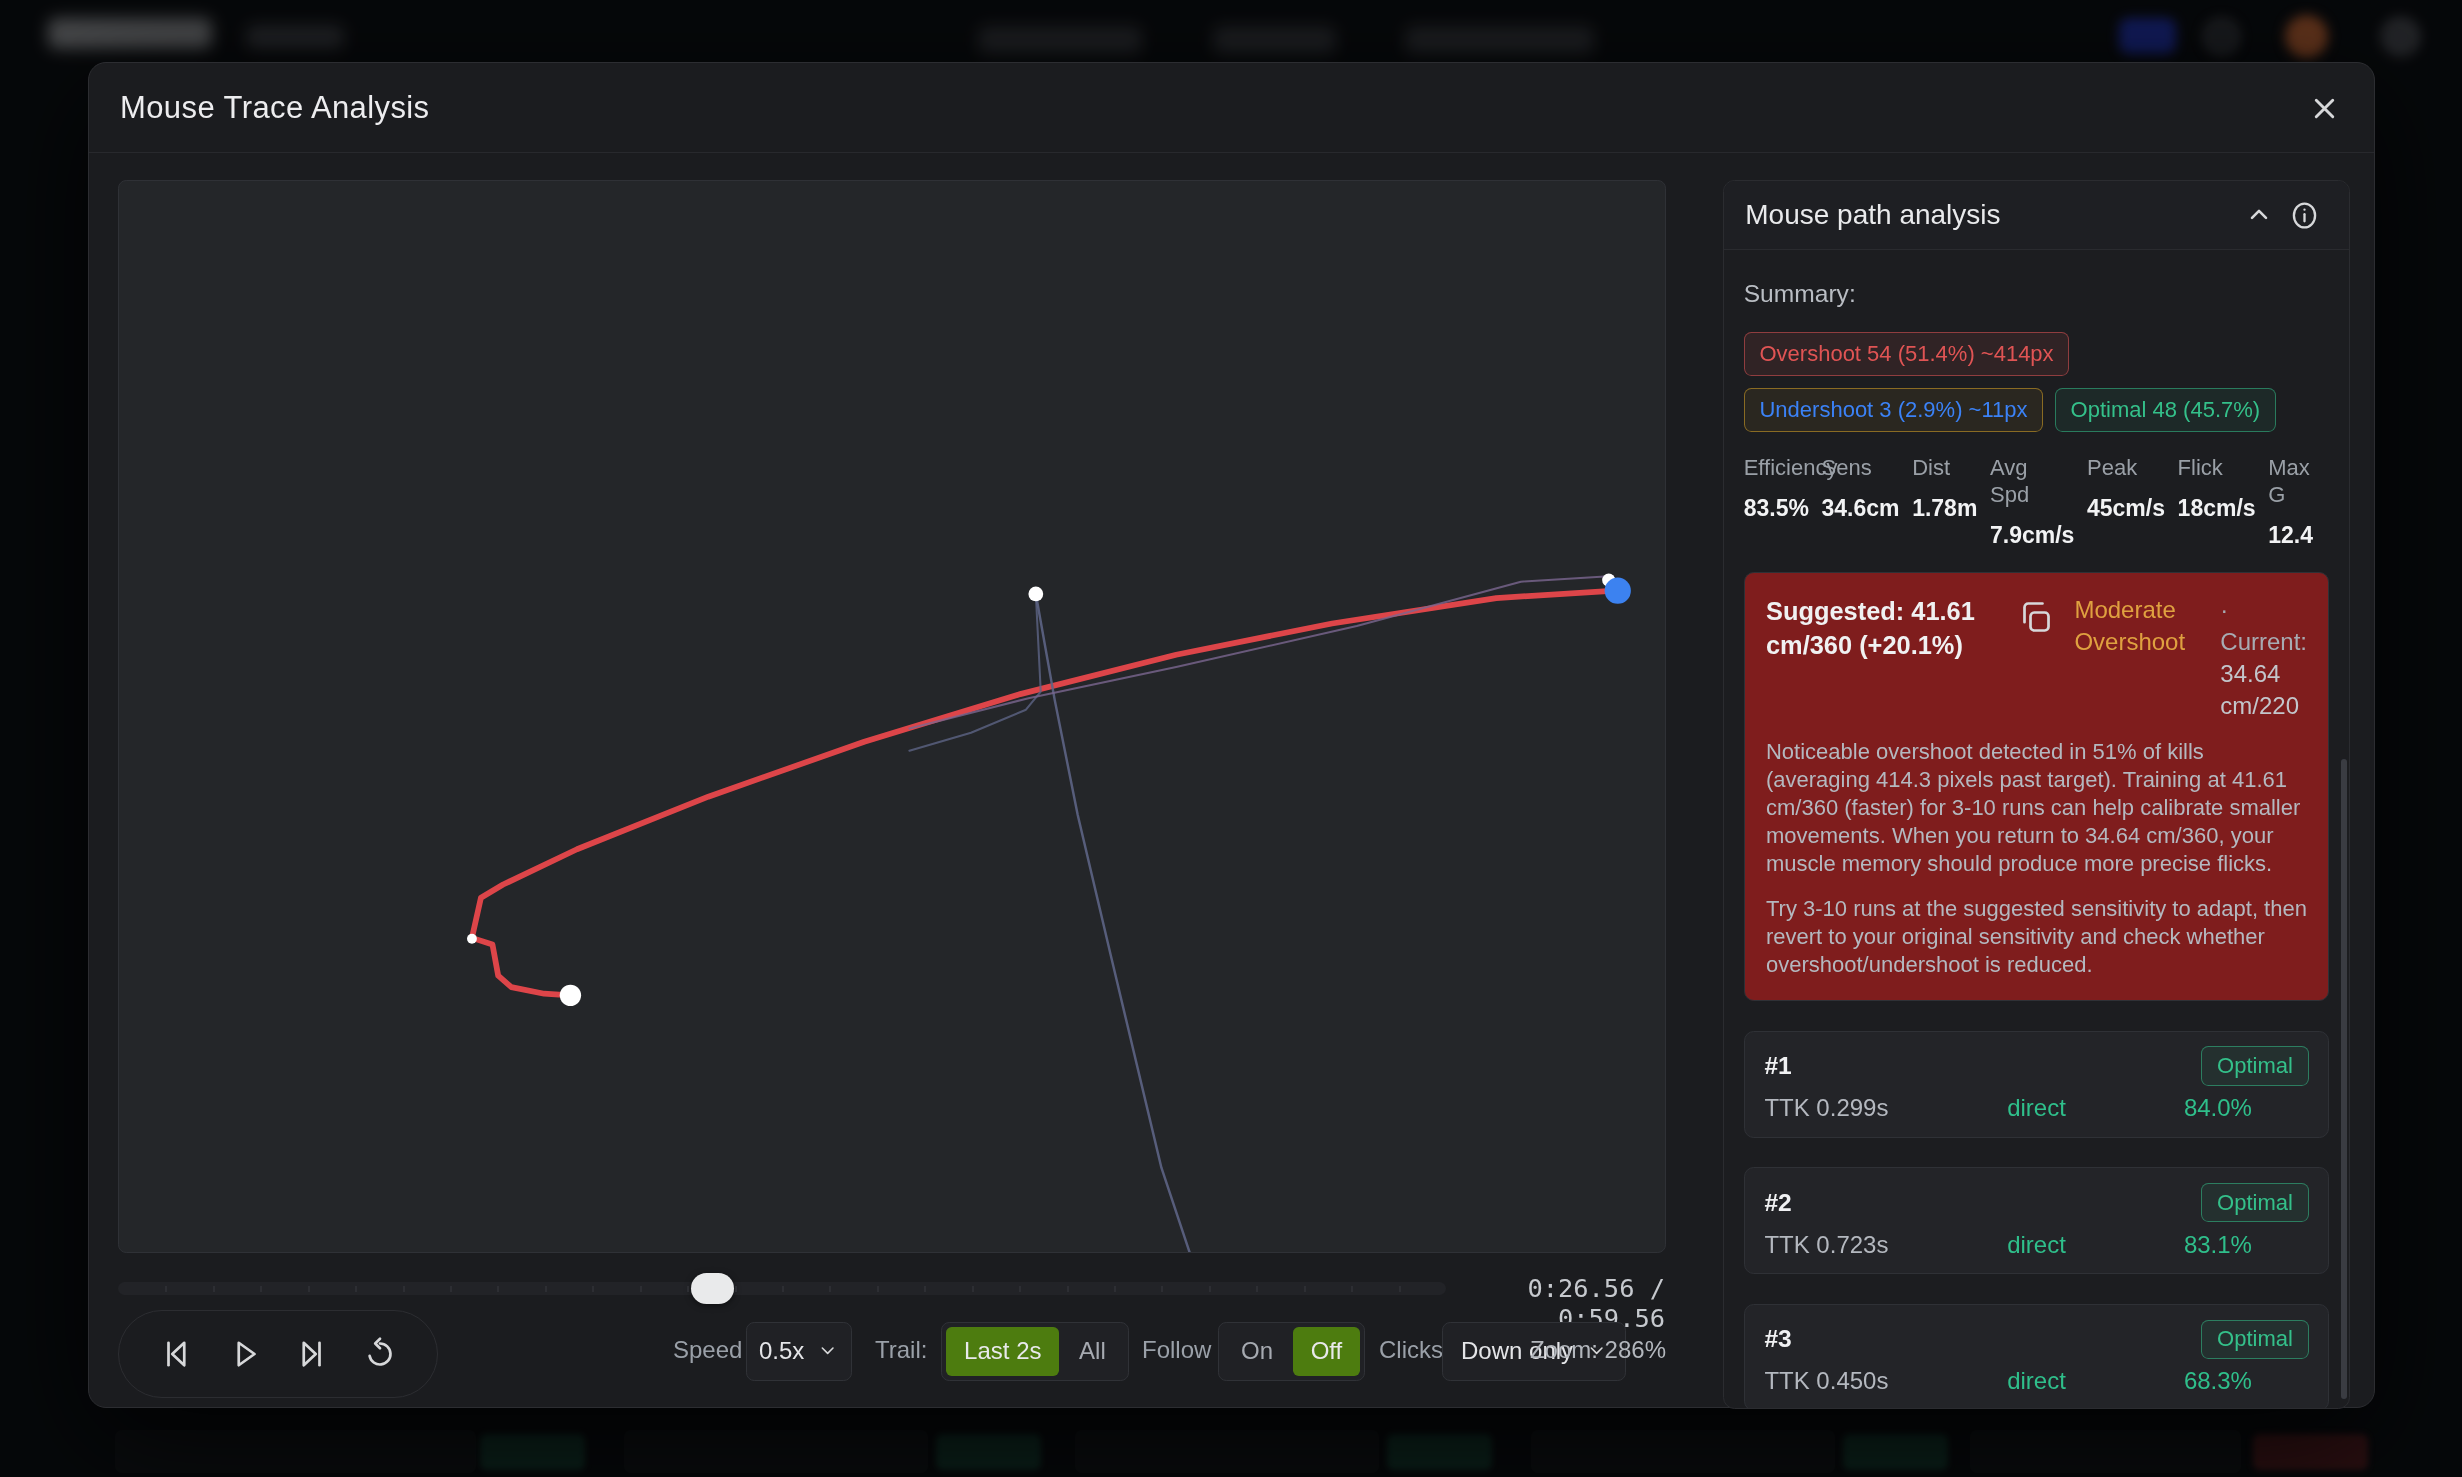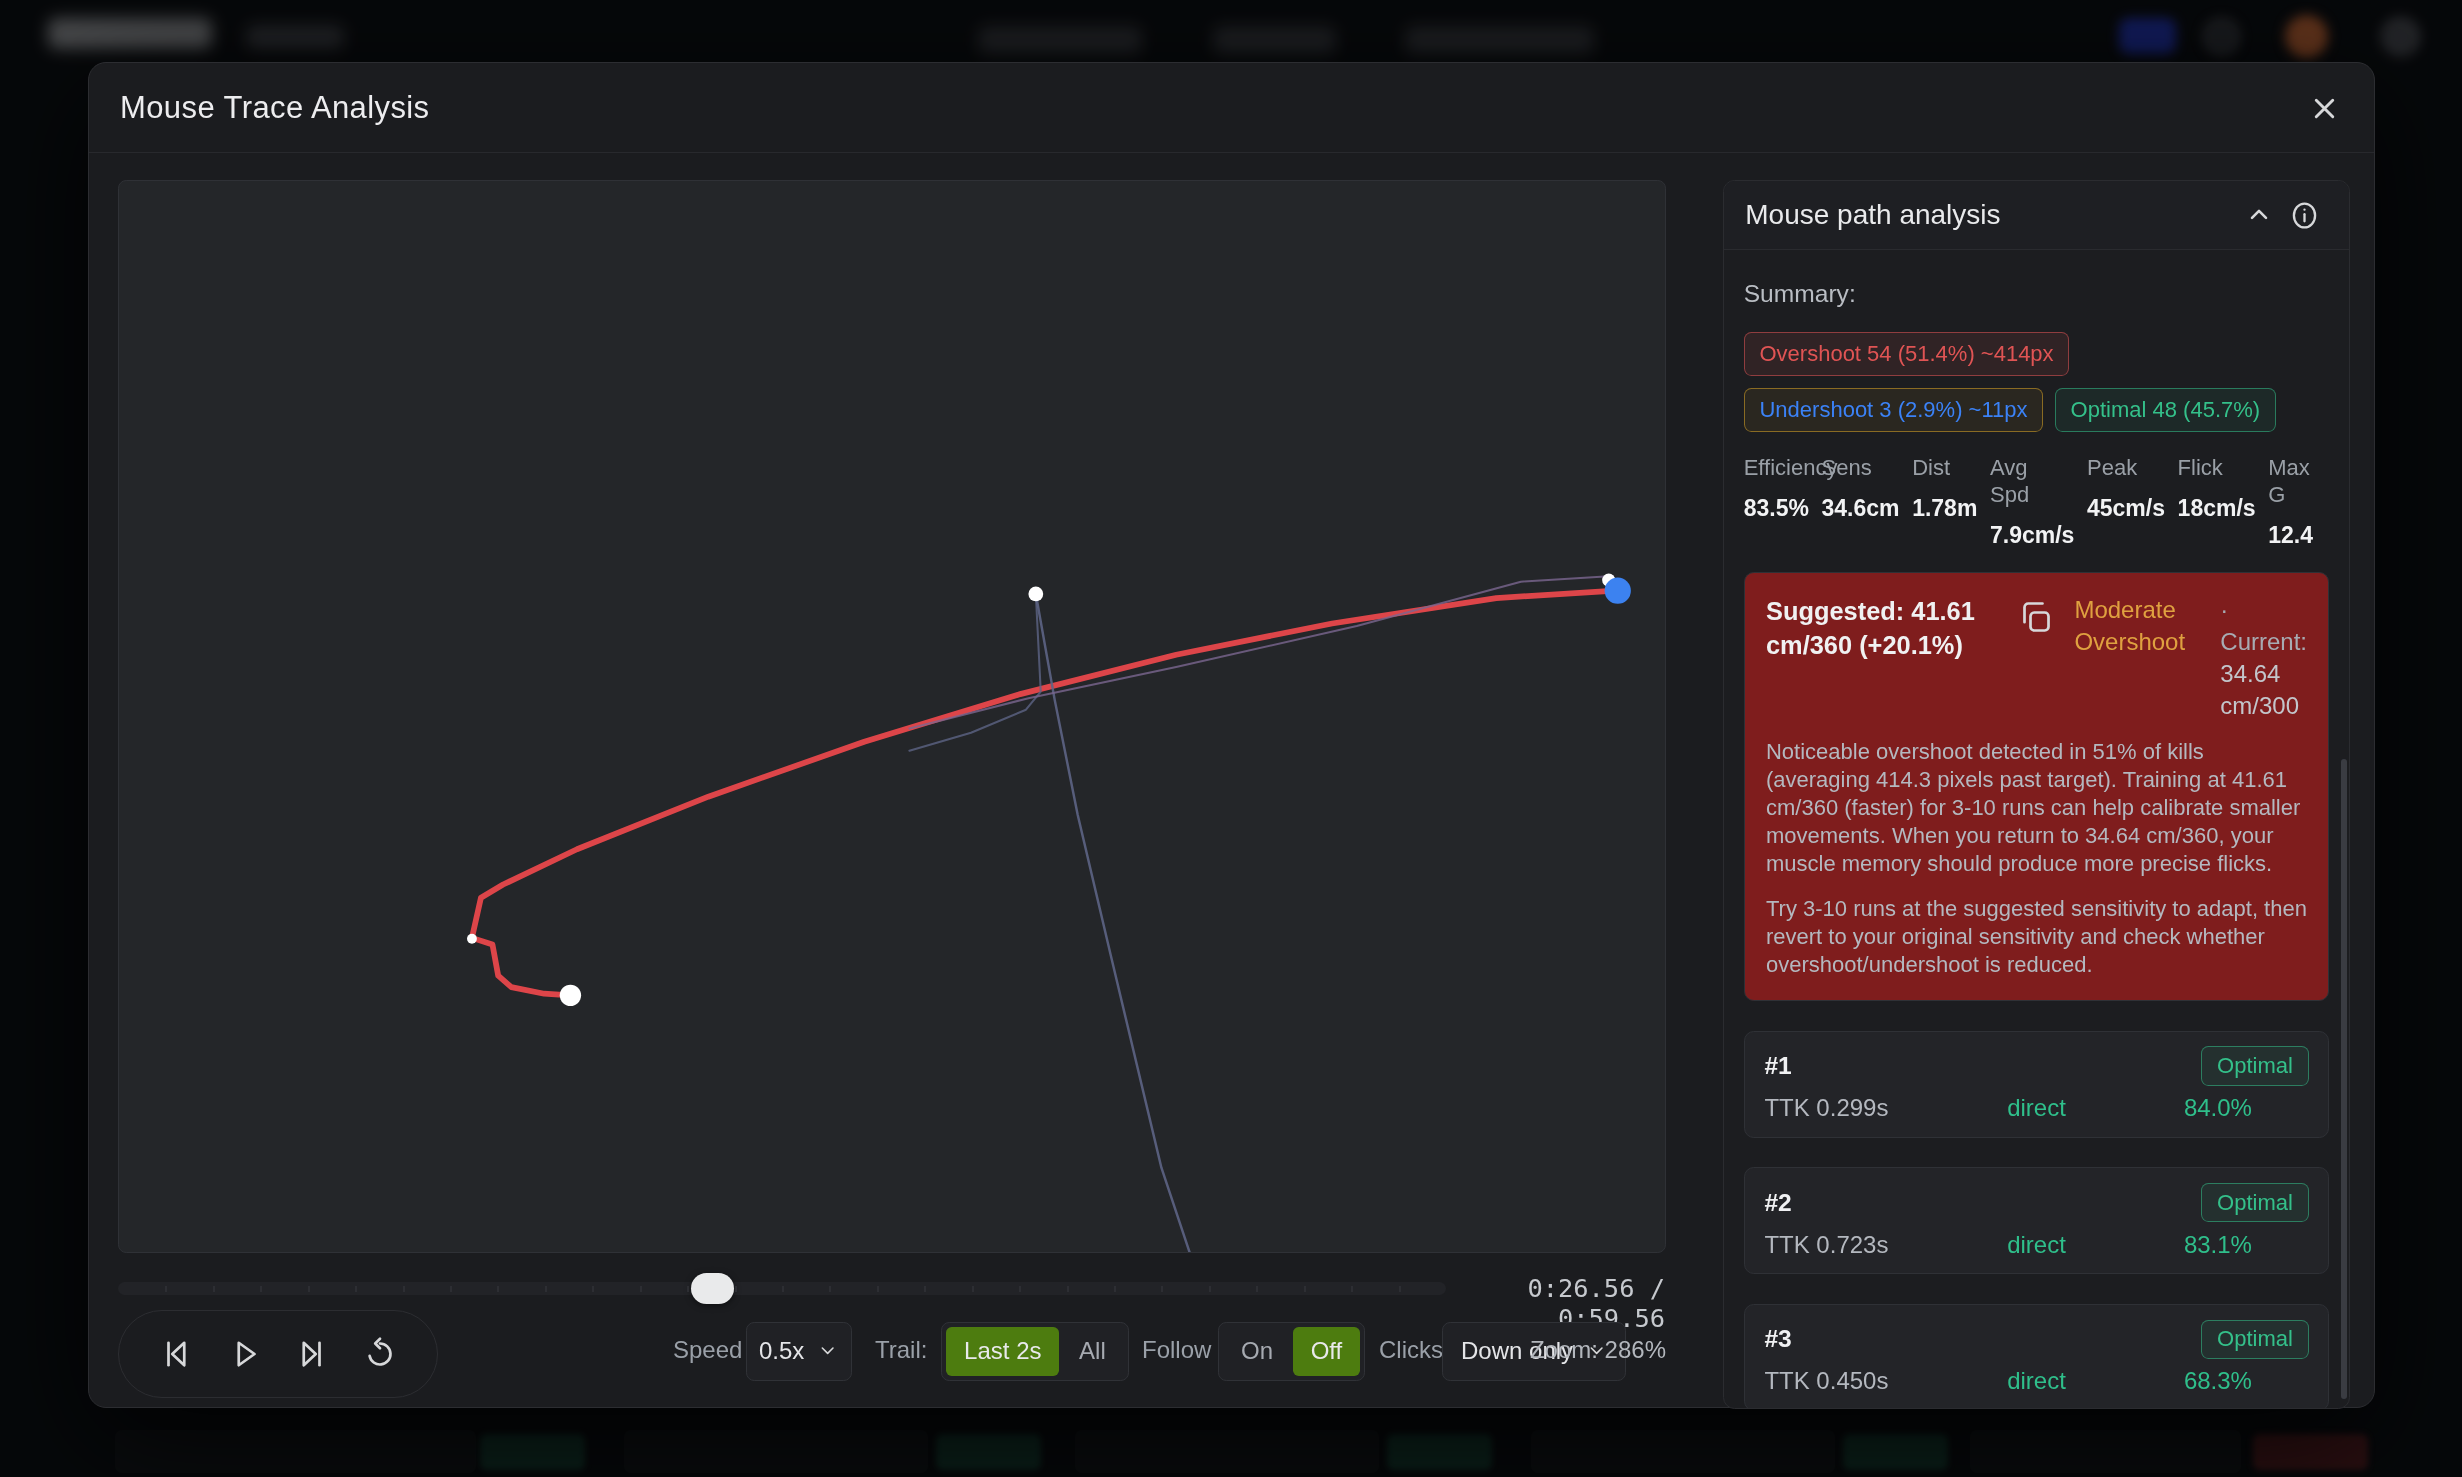--- a/index.html
+++ b/index.html
@@ -317,21 +317,21 @@
       <div id="suggest-card">
         <div id="suggest-head">
           <div id="suggest-title">Suggested: 41.61 cm/360 (+20.1%)</div>
           <svg id="copy-btn" class="icon" viewBox="0 0 24 24">
               <rect x="9" y="9" width="12" height="12" rx="2.5"></rect>
               <path d="M5 15.5V5.5A2.5 2.5 0 0 1 7.5 3h9.5"></path>
             </svg>
           <div id="suggest-severity">Moderate Overshoot</div>
           <div id="suggest-current">
             <span>· Current:</span>
-            <span class="cur-val">34.64 cm/300</span>
+            <span class="cur-val">34.64 cm/220</span>
           </div>
         </div>
         <div class="suggest-body">Noticeable overshoot detected in 51% of kills (averaging 414.3 pixels past target). Training at 41.61 cm/360 (faster) for 3-10 runs can help calibrate smaller movements. When you return to 34.64 cm/360, your muscle memory should produce more precise flicks.</div>
         <div class="suggest-body">Try 3-10 runs at the suggested sensitivity to adapt, then revert to your original sensitivity and check whether overshoot/undershoot is reduced.</div>
       </div>
 
       <div id="kill-list">
   <div class="kill-card">
     <div class="kill-top">
       <div class="kill-num">#1</div>

